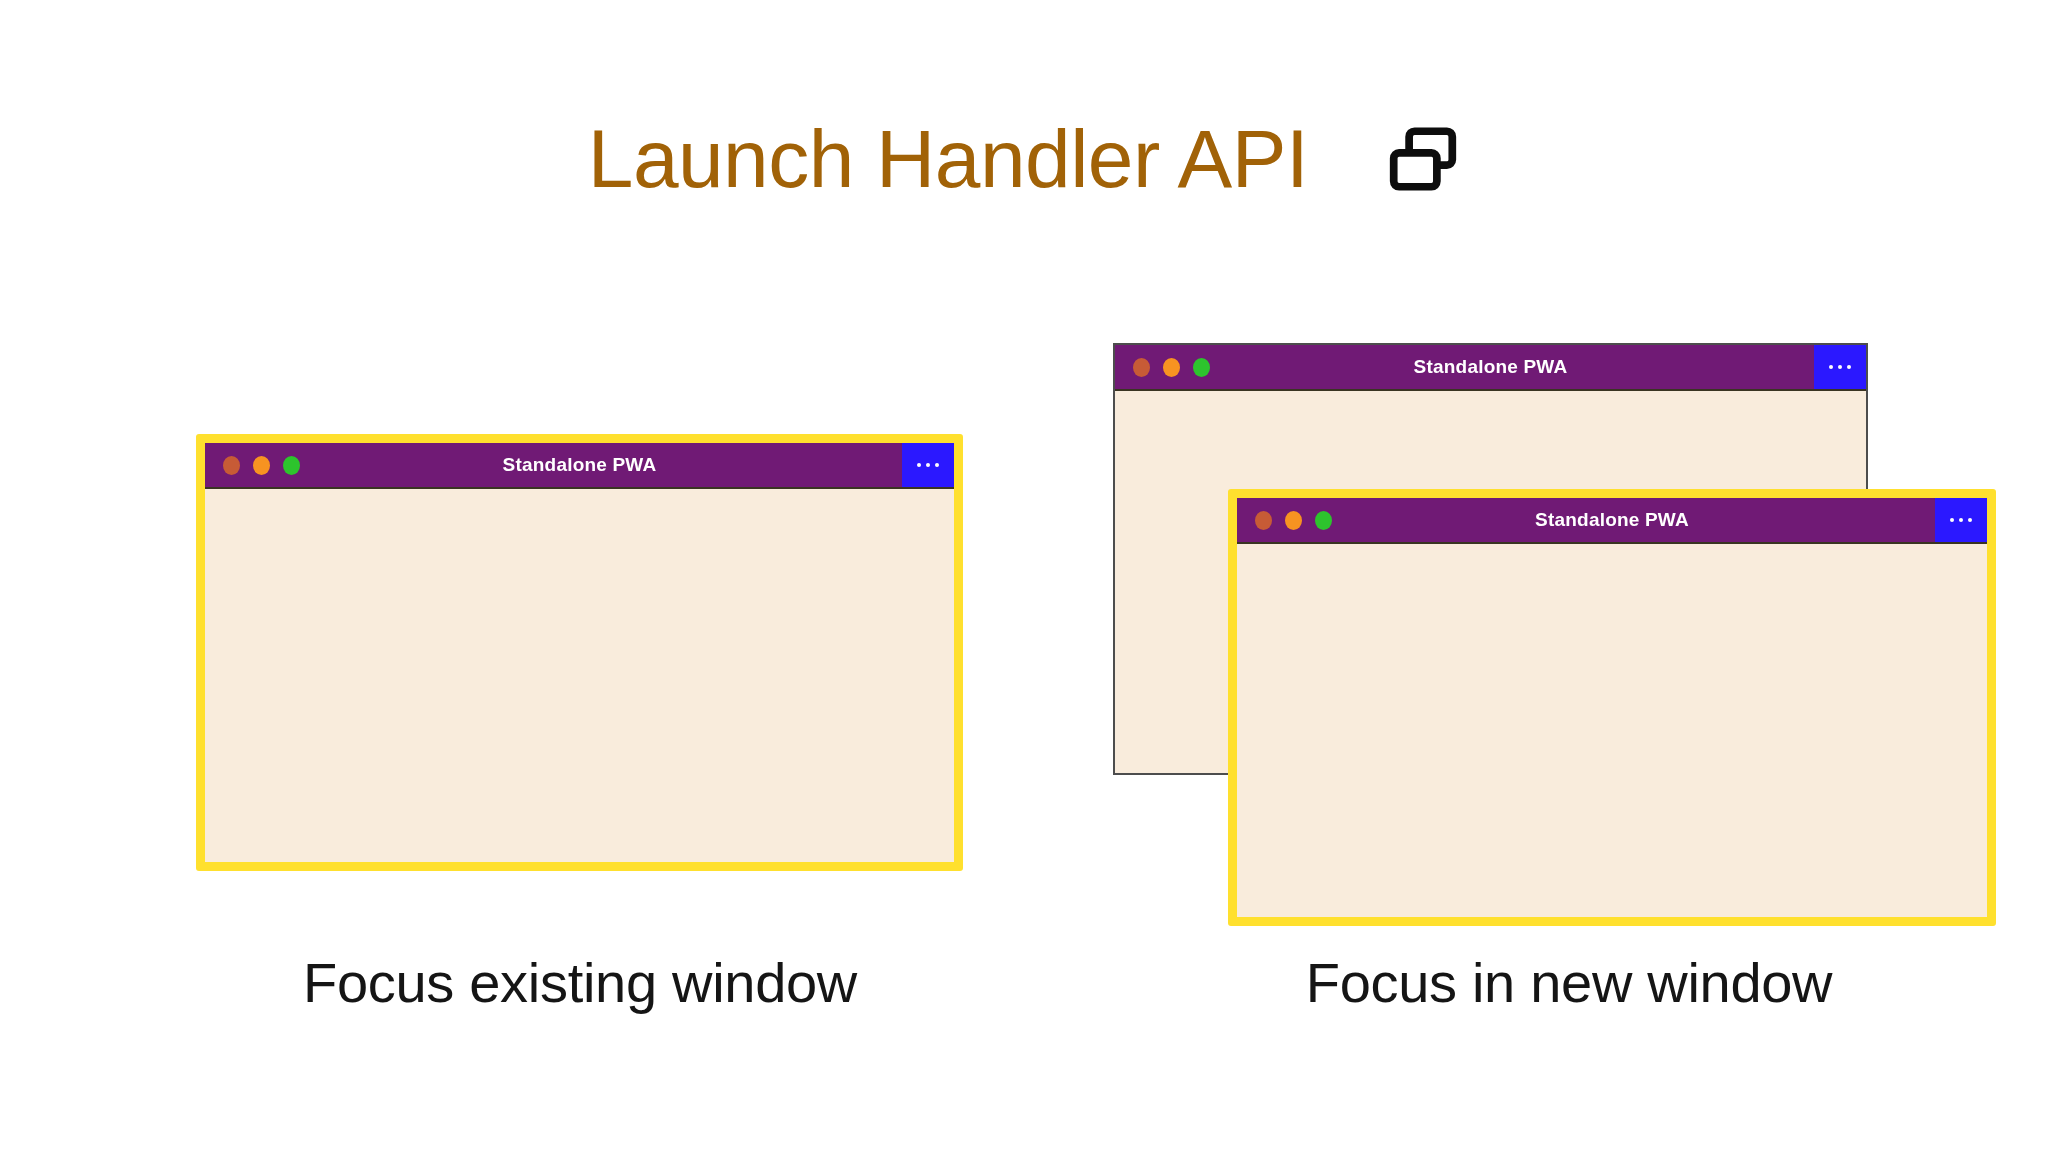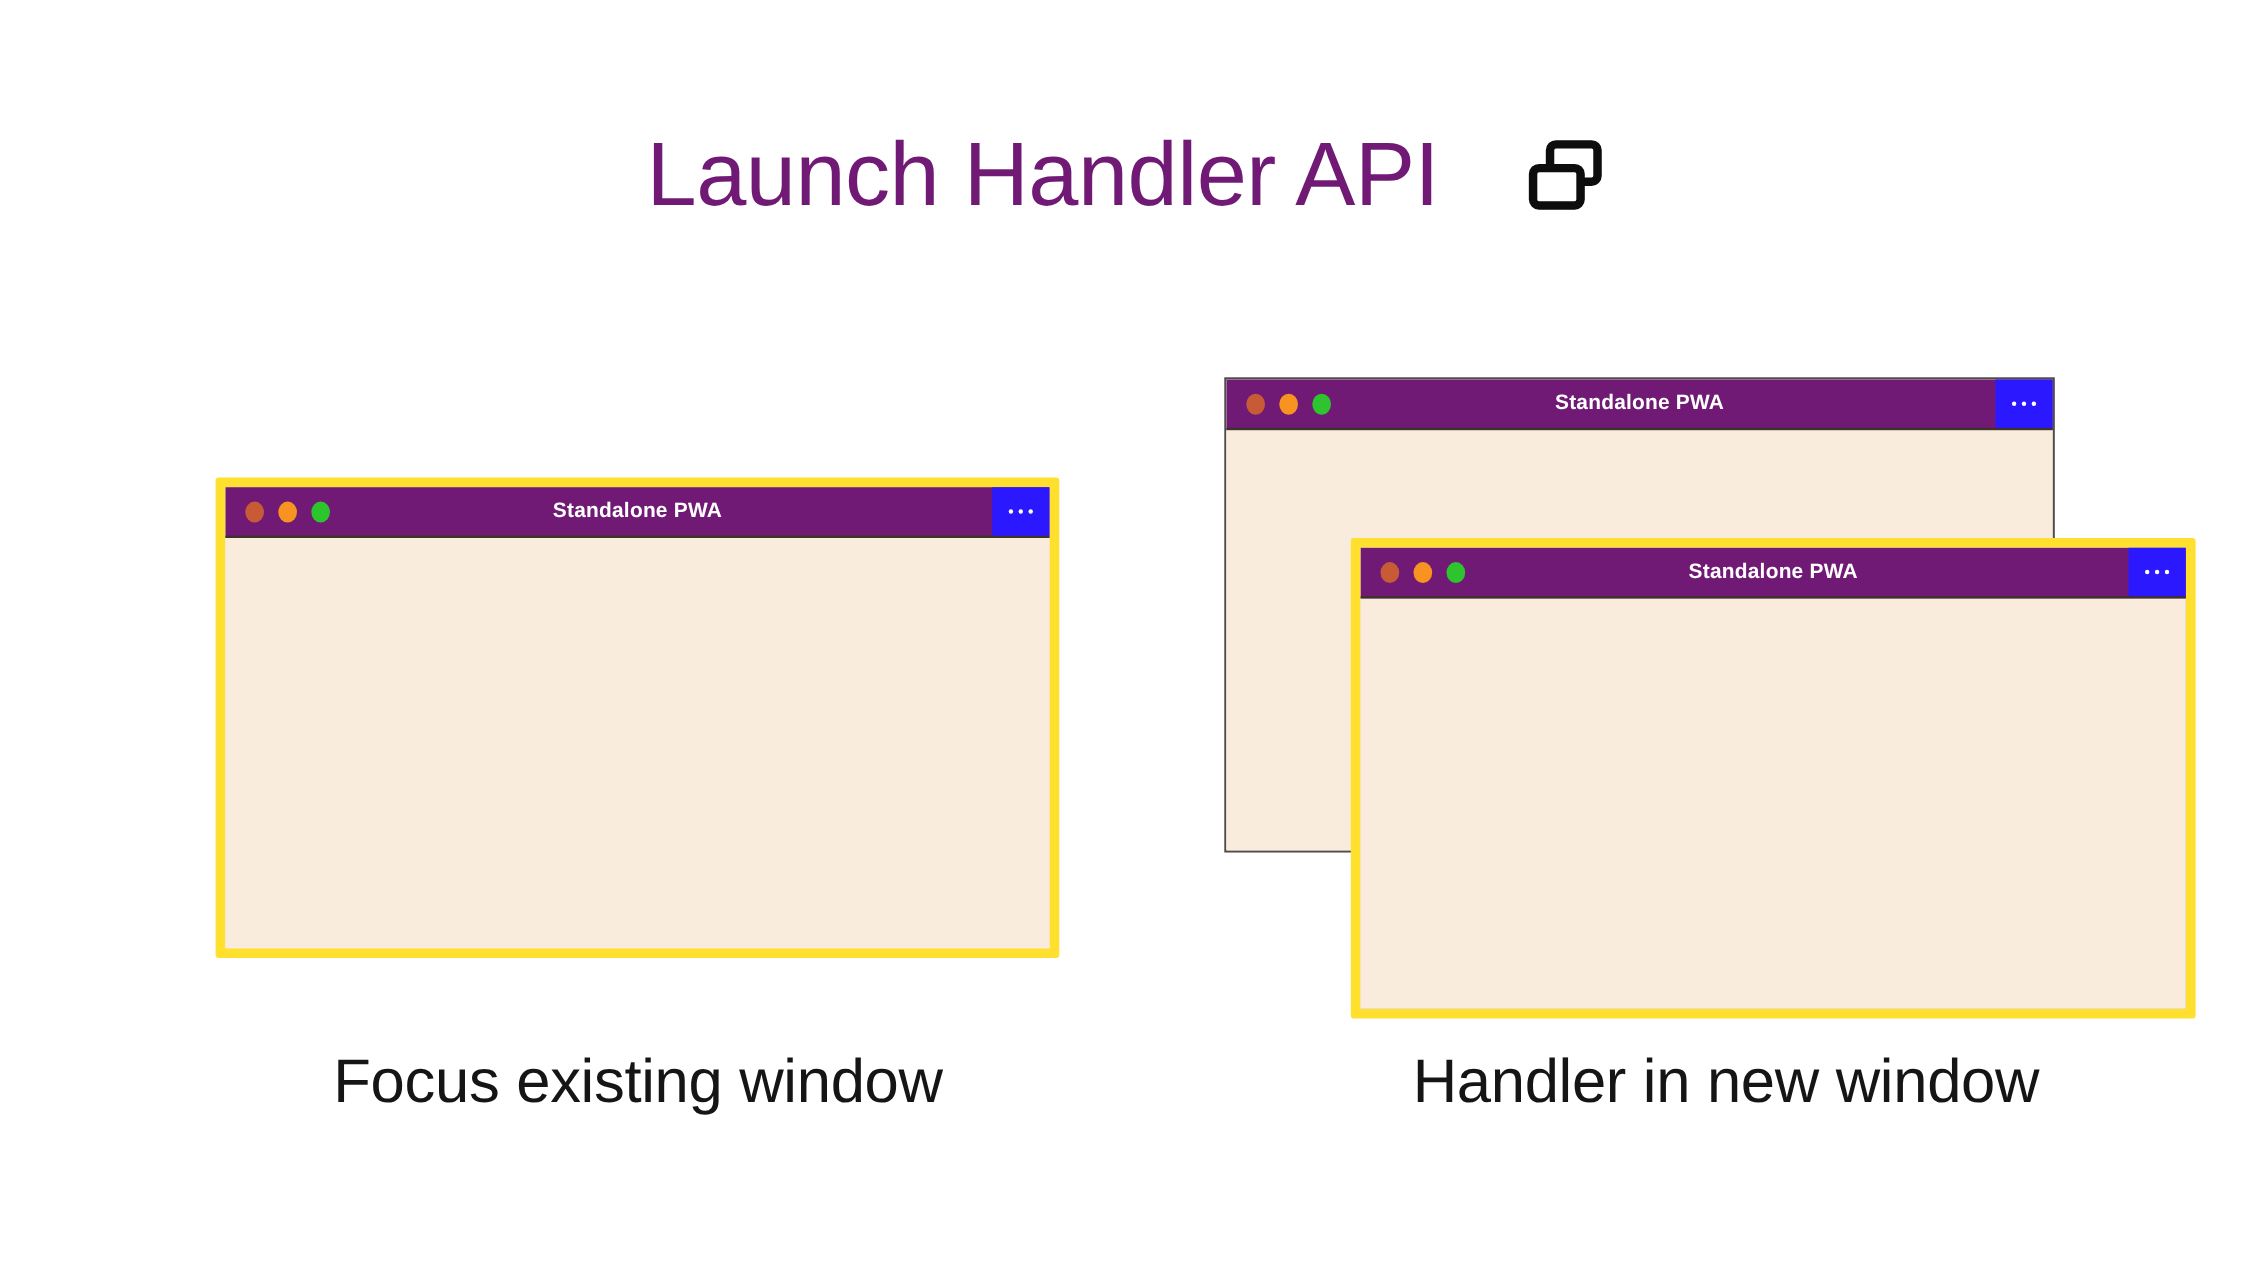--- a/index.html
+++ b/index.html
@@ -23,21 +23,21 @@
     top: 118px;
     width: 2048px;
     display: flex;
     align-items: center;
     justify-content: center;
     gap: 78px;
   }
   .title-text {
     font-size: 82px;
     font-weight: 400;
-    color: #701a75;
+    color: #a16207;
     letter-spacing: -0.5px;
     line-height: 1;
     white-space: nowrap;
   }
   .title-icon {
     width: 74px;
     height: 74px;
     display: block;
     flex: 0 0 auto;
   }
@@ -221,13 +221,13 @@
         <i></i>
         <i></i>
         <i></i>
       </div>
     </div>
     <div class="win-body"></div>
   </div>
 </div>
 
 <div class="caption" id="caption-left">Focus existing window</div>
-<div class="caption" id="caption-right">Handler in new window</div>
+<div class="caption" id="caption-right">Focus in new window</div>
 
 </body></html>

